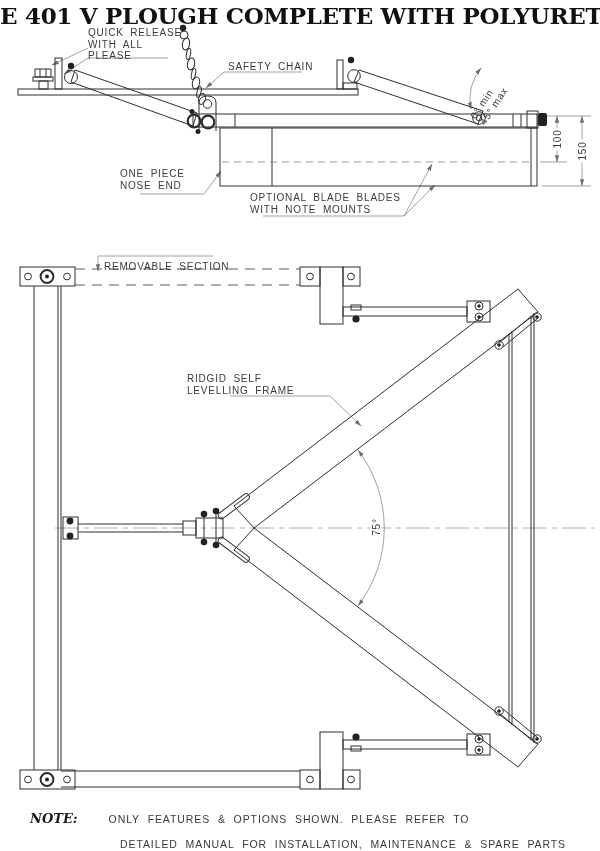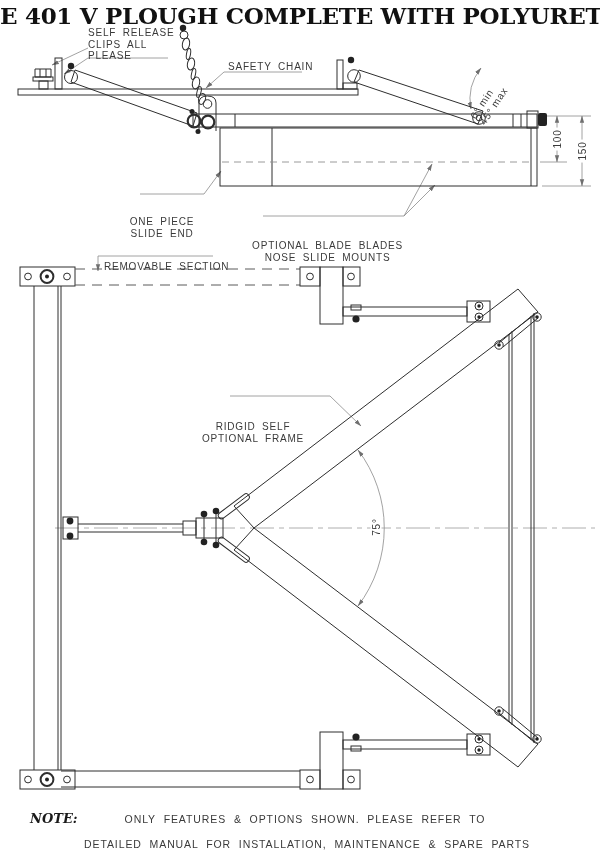--- a/index.html
+++ b/index.html
@@ -3,30 +3,30 @@
 <meta charset="utf-8">
 <style>
   html,body{margin:0;padding:0;background:#ffffff;width:600px;height:851px;overflow:hidden;}
   .sheet{position:relative;width:600px;height:851px;background:#fff;font-family:"Liberation Sans",sans-serif;}
   .title{position:absolute;left:0;top:2px;width:600px;text-align:center;
          font-family:"DejaVu Serif","Liberation Serif",serif;font-weight:700;
          font-size:23px;letter-spacing:-0.3px;color:#111;white-space:nowrap;}
   svg.draw{position:absolute;left:0;top:0;}
   .lbl{position:absolute;font-size:10px;letter-spacing:0.8px;word-spacing:3px;
        color:#3a3a3a;line-height:11.5px;white-space:nowrap;}
-  .lbl.r{text-align:center;margin-top:48px;}
+  .lbl.r{text-align:left;}
   .rot{position:absolute;font-size:10px;letter-spacing:0.8px;color:#3a3a3a;
        transform:translate(-50%,-50%) rotate(-90deg);background:#fff;padding:0 2px;
        line-height:11px;white-space:nowrap;}
   .rot.ang{transform:translate(-50%,-50%) rotate(-57deg);background:transparent;}
   .note{position:absolute;left:30px;top:809px;width:560px;color:#3a3a3a;}
   .note .nl{font-family:"DejaVu Serif","Liberation Serif",serif;font-weight:700;
-            font-style:italic;font-size:13px;color:#1a1a1a;margin-right:20px;}
+            font-style:italic;font-size:13px;color:#1a1a1a;margin-right:4px;}
   .note .bodyline{font-size:10.5px;letter-spacing:0.9px;word-spacing:4px;color:#3a3a3a;padding-left:27px;}
-  .note .row2{margin-left:27px;margin-top:7px;}
+  .note .row2{margin-left:63px;margin-top:7px;}
 </style>
 </head>
 <body>
 
 <div class="sheet">
 
   <div class="title">E 401 V PLOUGH COMPLETE WITH POLYURETHANE BLADES</div>
 
   <svg class="draw" width="600" height="851" viewBox="0 0 600 851">
     <defs>
@@ -203,51 +203,51 @@
       <g transform="translate(221,520) rotate(-37)">
           <rect x="0" y="-6.5" width="37" height="6.5" rx="3"></rect>
         </g>
       <g transform="translate(221,536) rotate(37)">
           <rect x="0" y="0" width="37" height="6.5" rx="3"></rect>
         </g>
     </g>
   </svg>
 
   <div class="lbl" style="left:88px;top:27px;">
-    <div>SELF RELEASE</div>
-    <div>CLIPS ALL</div>
+    <div>QUICK RELEASE</div>
+    <div>WITH ALL</div>
     <div>PLEASE</div>
   </div>
 
   <div class="lbl" style="left:228px;top:61px;">SAFETY CHAIN</div>
 
   <div class="lbl r" style="left:120px;top:168px;width:84px;">
     <div>ONE PIECE</div>
-    <div>SLIDE END</div>
+    <div>NOSE END</div>
   </div>
 
   <div class="lbl r" style="left:250px;top:192px;width:155px;">
     <div>OPTIONAL BLADE BLADES</div>
-    <div>NOSE SLIDE MOUNTS</div>
+    <div>WITH NOTE MOUNTS</div>
   </div>
 
   <div class="rot ang" style="left:489px;top:103px;">
     <div>0° min</div>
     <div>45° max</div>
   </div>
 
   <div class="rot" style="left:557px;top:139px;">100</div>
 
   <div class="rot" style="left:582px;top:151px;">150</div>
 
   <div class="lbl" style="left:104px;top:261px;">REMOVABLE SECTION</div>
 
-  <div class="lbl r" style="left:194px;top:373px;width:118px;">
+  <div class="lbl r" style="left:187px;top:373px;width:118px;">
     <div>RIDGID SELF</div>
-    <div>OPTIONAL FRAME</div>
+    <div>LEVELLING FRAME</div>
   </div>
 
   <div class="rot" style="left:376px;top:527px;">75°</div>
 
   <div class="note">
     <div>
       <span class="nl">NOTE:</span><span class="bodyline">ONLY FEATURES &amp; OPTIONS SHOWN.  PLEASE REFER TO</span>
     </div>
     <div class="row2">
       <span class="bodyline">DETAILED MANUAL FOR INSTALLATION, MAINTENANCE &amp; SPARE PARTS</span>

